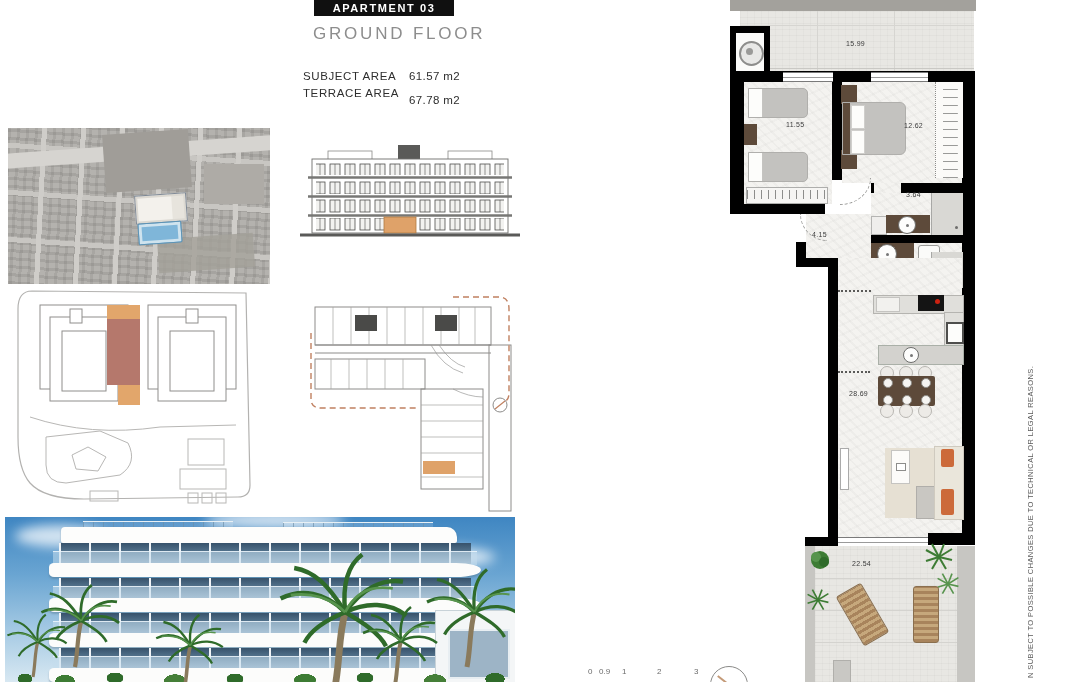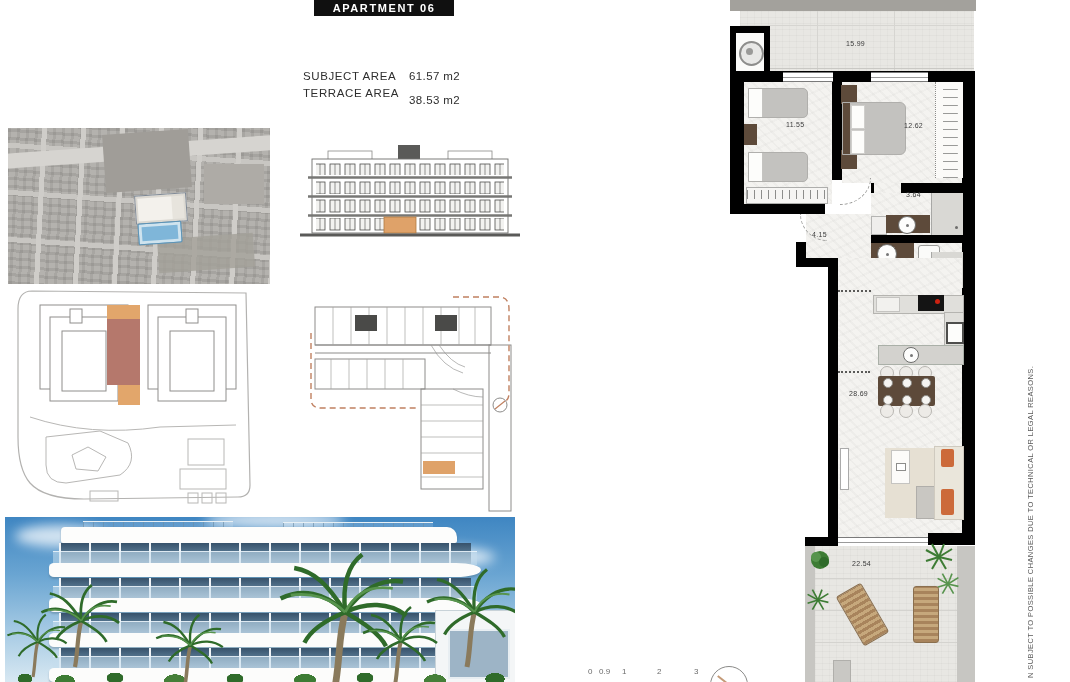--- a/index.html
+++ b/index.html
@@ -98,25 +98,26 @@
   .north{left:710px;top:666px;width:36px;height:36px;border:1.5px solid #8a8a88;border-radius:50%;background:#fff;}
   .north .needle{position:absolute;left:4px;top:16px;width:26px;height:2px;background:#c49a78;transform:rotate(38deg);}
   .disclaimer{left:1026px;top:678px;transform:rotate(-90deg);transform-origin:top left;
     font-size:7.5px;color:#5a5a5a;letter-spacing:.4px;white-space:nowrap;width:620px;}
 </style>
 </head>
 <body>
 
 <div class="page">
 
-  <div class="abs title-bar">APARTMENT 06</div>
+  <div class="abs title-bar">APARTMENT 03</div>
+  <div class="abs subtitle">GROUND FLOOR</div>
   <div class="abs area-label" style="left:303px;top:70px;">SUBJECT AREA</div>
   <div class="abs area-value" style="left:409px;top:70px;">61.57 m2</div>
   <div class="abs area-label" style="left:303px;top:87px;">TERRACE AREA</div>
-  <div class="abs area-value" style="left:409px;top:94px;">38.53 m2</div>
+  <div class="abs area-value" style="left:409px;top:94px;">67.78 m2</div>
 
   <div class="abs aerial">
     <div class="abs road"></div>
     <div class="abs lot"></div>
     <div class="abs blocka"></div>
     <div class="abs green"></div>
     <div class="abs hl-bld"></div>
     <div class="abs hl-pool"></div>
 
   </div>

